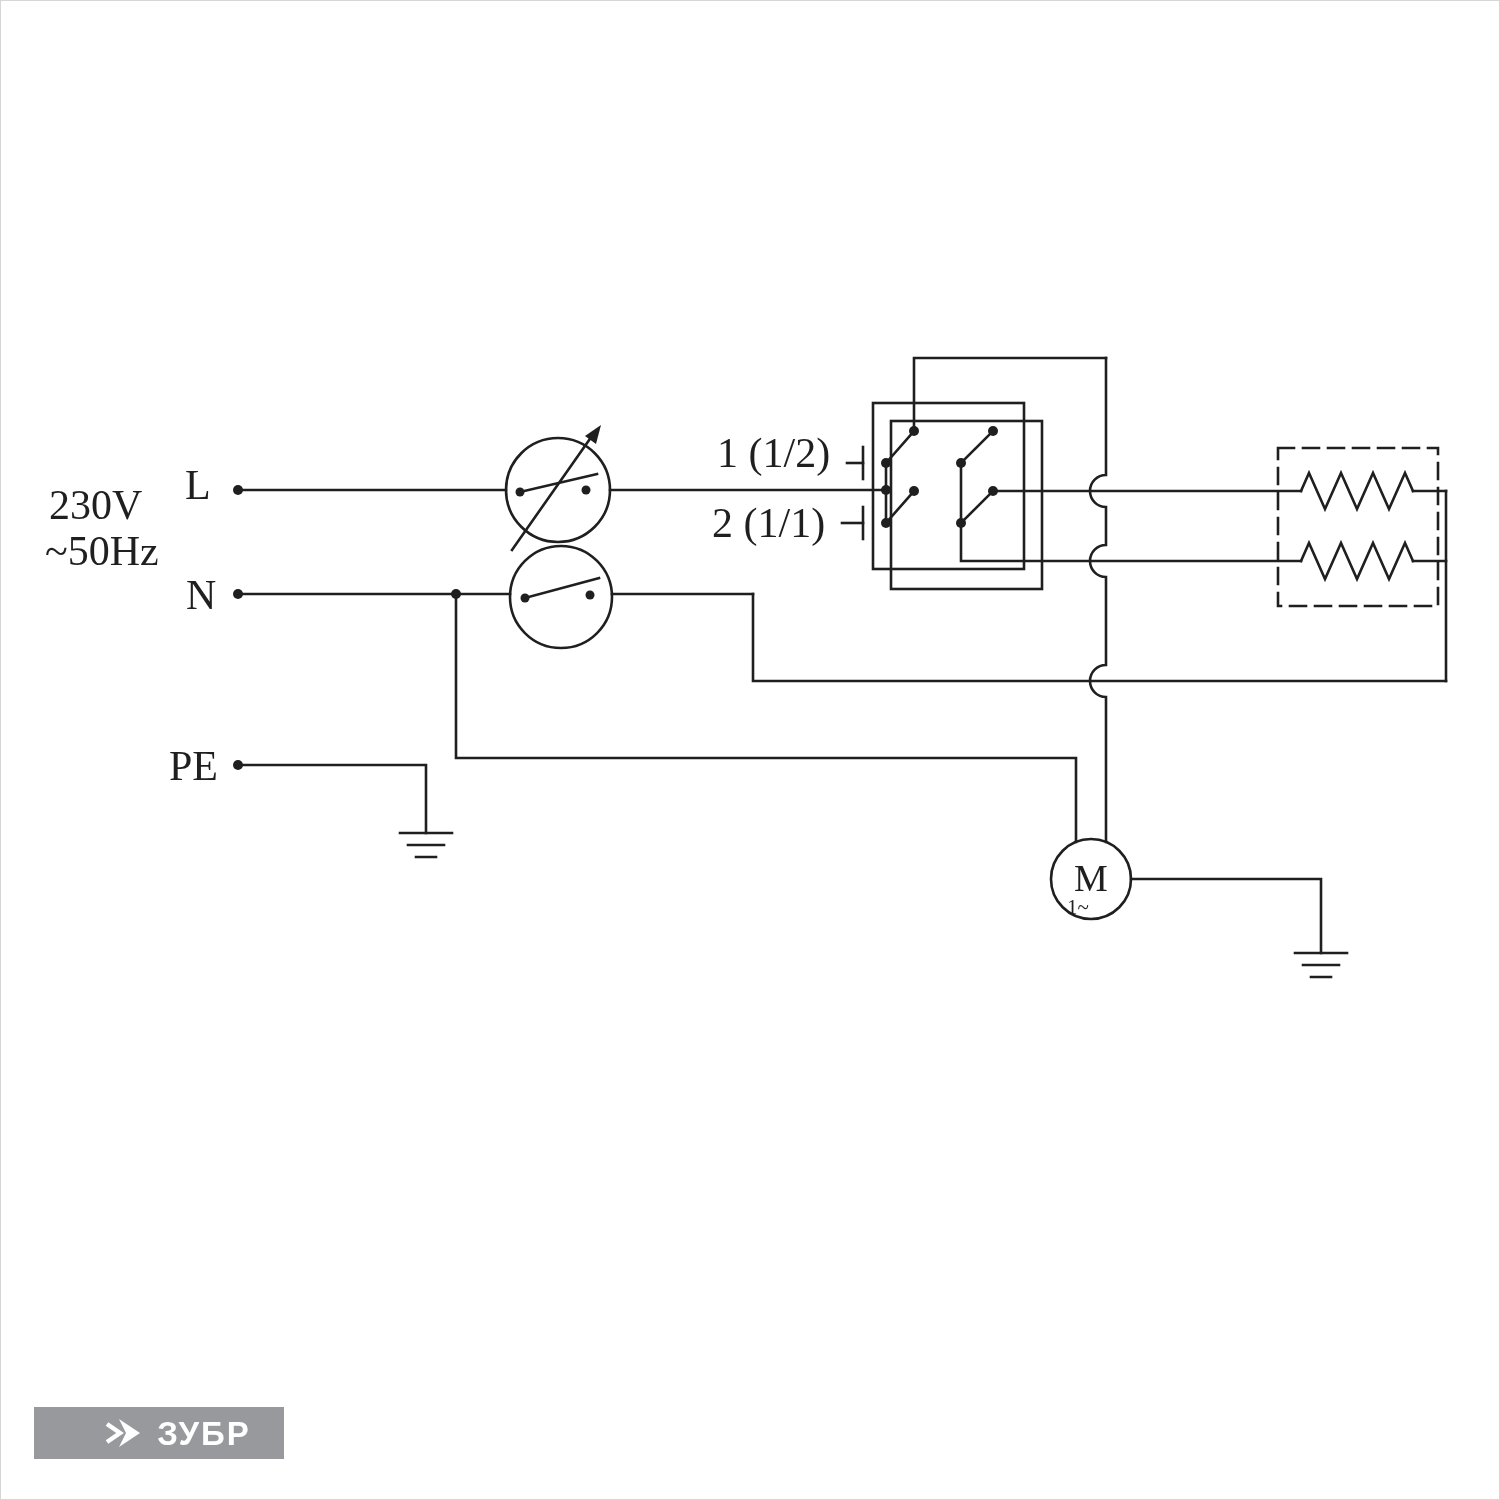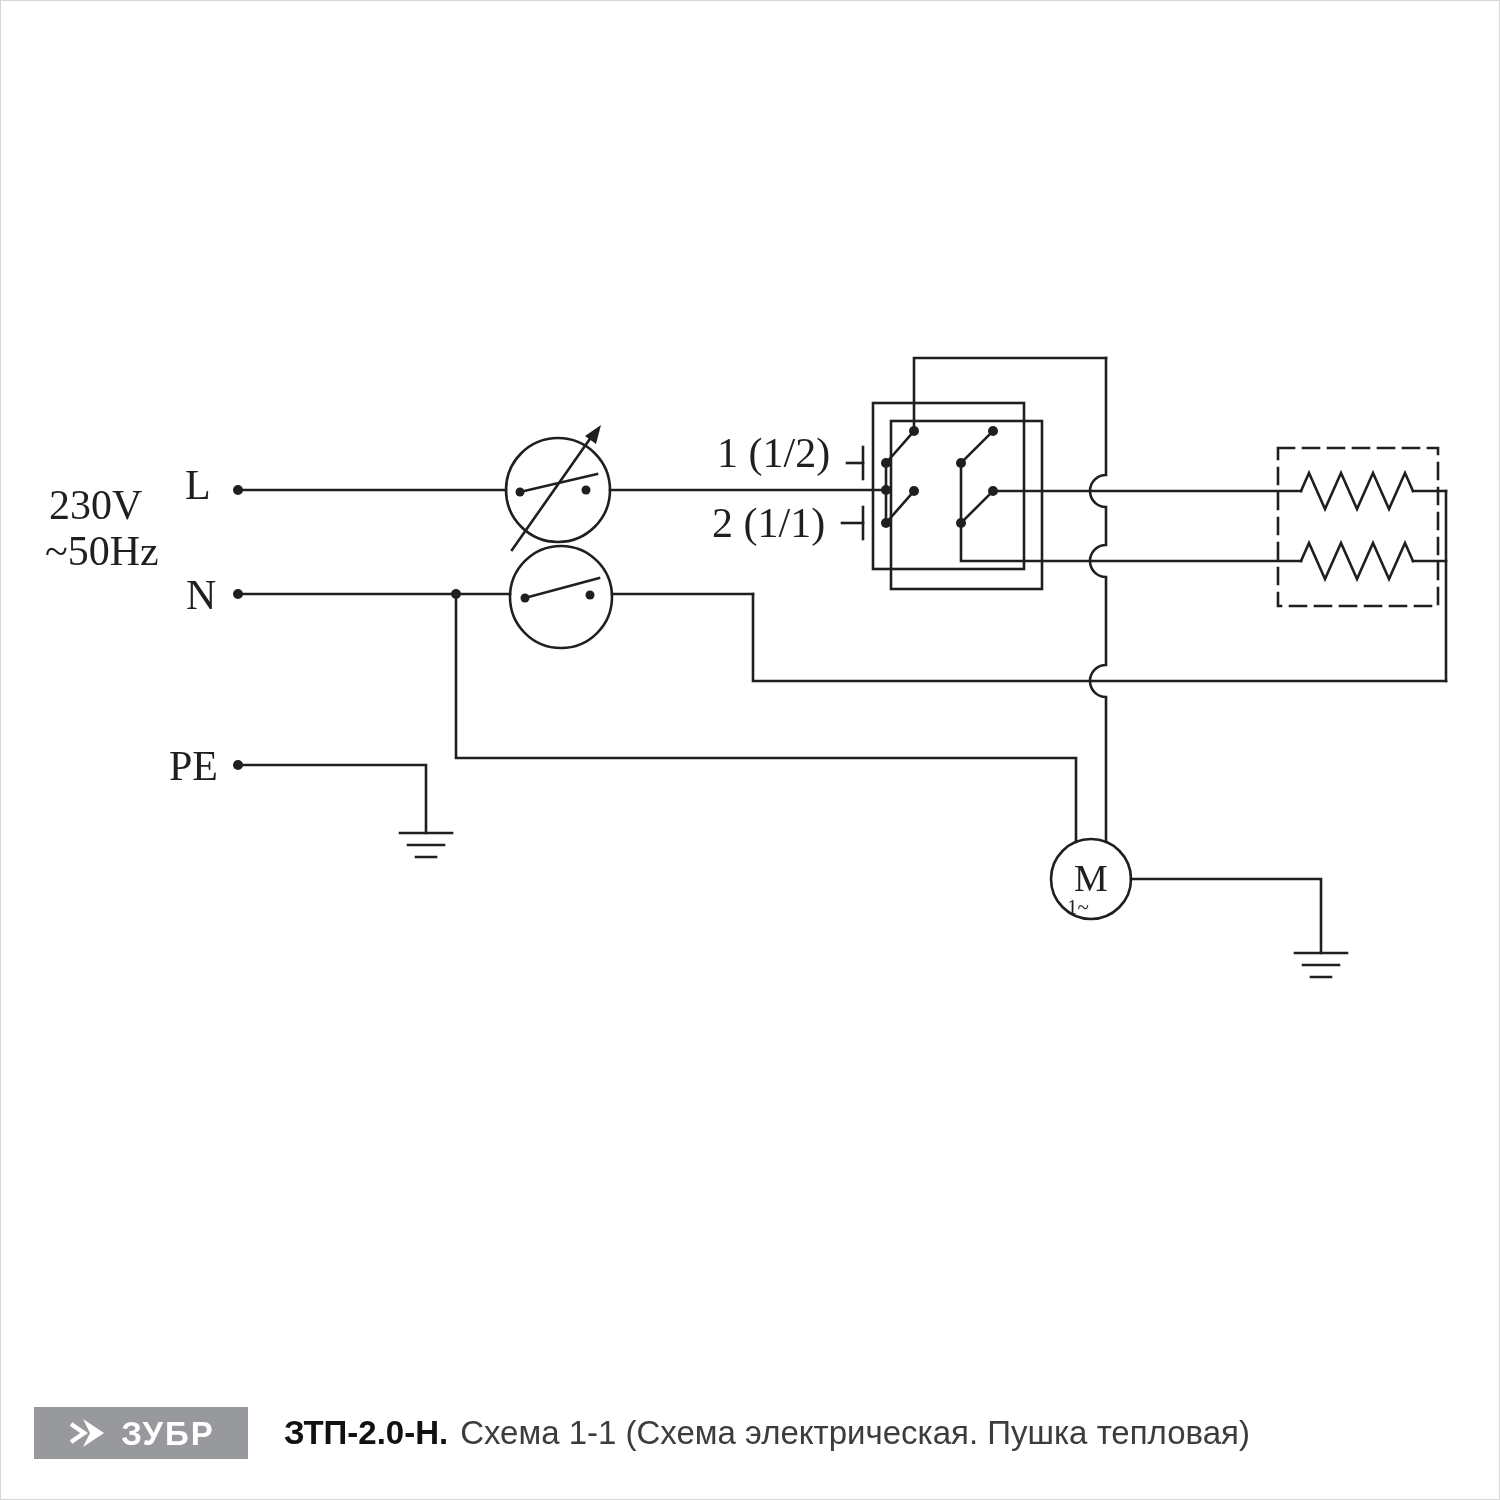--- a/index.html
+++ b/index.html
@@ -50,20 +50,21 @@
   }
   .logo-box {
     width: 214px;
     height: 52px;
     background: #97999c;
     display: flex;
     align-items: center;
     justify-content: center;
     gap: 12px;
     flex: 0 0 auto;
+    padding-left: 36px;
   }
   .logo-icon {
     display: block;
   }
   .logo-text {
     color: #ffffff;
     font-weight: bold;
     font-size: 33px;
     letter-spacing: 2px;
     line-height: 1;
@@ -173,18 +174,15 @@
   </svg>
 
   <div class="footer">
     <div class="logo-box">
       <svg class="logo-icon" width="42" height="34" viewBox="0 0 42 34" xmlns="http://www.w3.org/2000/svg">
         <path d="M4 8 L17 17 L4 26" fill="none" stroke="#ffffff" stroke-width="4.5"></path>
         <path d="M16 3 L37 17 L16 31 L23 17 Z" fill="#ffffff"></path>
       </svg>
       <span class="logo-text">ЗУБР</span>
     </div>
-    <div class="caption">
-      <span class="model">ЗТП-2.0-Н.</span><span class="desc">Схема 1-1 (Схема электрическая. Пушка тепловая)</span>
-    </div>
   </div>
 
 </div>
 
 </body></html>

